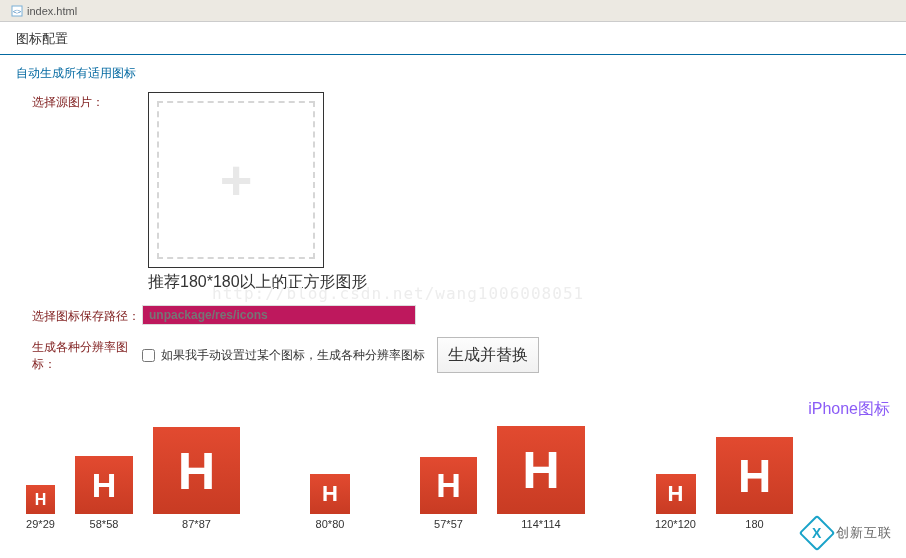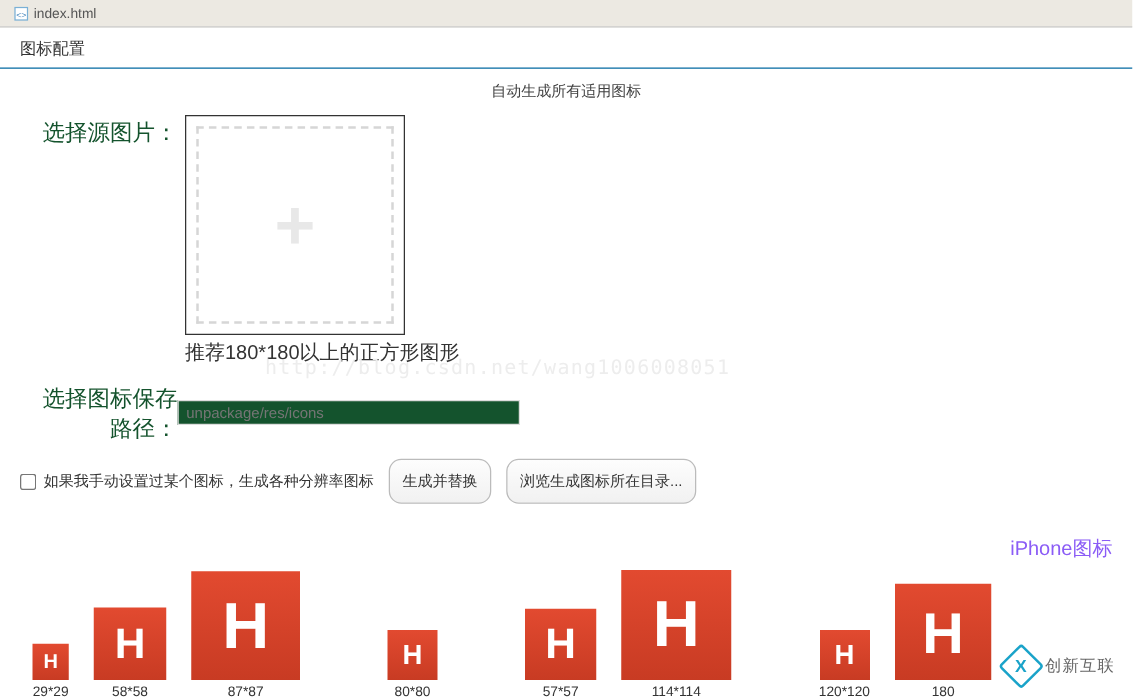--- a/index.html
+++ b/index.html
@@ -45,35 +45,34 @@
     padding: 8px 16px 6px 16px;
     font-size: 13px;
     color: #333;
     border-bottom: 1px solid #0369a1;
   }
   .content {
     padding: 10px 16px 0 16px;
   }
   .section-heading {
     font-size: 12px;
-    color: #404040;
+    color: #0369a1;
     margin-bottom: 10px;
-    text-align: center;
   }
   .form-row {
     display: flex;
     align-items: flex-start;
     margin-bottom: 12px;
   }
   .form-label {
     width: 126px;
-    text-align: right;
+    text-align: left;
     padding-left: 16px;
-    color: #14532d;
-    font-size: 18px;
+    color: #7f1d1d;
+    font-size: 12px;
     padding-top: 2px;
   }
   .form-value { flex: 1; }
   .source-desc {
     color: #333;
     font-size: 12px;
     margin-bottom: 4px;
     padding-left: 6px;
   }
   .drop-outer {
@@ -117,36 +116,37 @@
     pointer-events:none;
     white-space:nowrap;
   }
   .path-input {
     width: 274px;
     height: 20px;
     border: 1px solid #ddd;
     padding: 0 6px;
     color: #bbb;
     font-size: 12px;
-    background:#14532d;
+    background:#be185d;
+    font-weight:bold;
   }
   .checkbox-row {
     display:flex;
     align-items:center;
     gap:6px;
   }
   .checkbox-row input { width:13px; height:13px; }
   .checkbox-label { font-size:12px; color:#333;}
   .btn {
     height: 36px;
     padding: 0 10px;
-    font-size: 12px;
+    font-size: 16px;
     background: linear-gradient(#fdfdfd,#f1f1f1);
     border: 1px solid #bbb;
-    border-radius: 10px;
+    border-radius: 0;
     cursor: pointer;
     margin-left: 6px;
     color:#333;
   }
   .iphone-section {
     padding: 0 16px;
     margin-top: 26px;
   }
   .iphone-heading {
     font-size:16px;
@@ -243,25 +243,25 @@
   <div class="watermark">http://blog.csdn.net/wang1006008051</div>
 
   <div class="form-row" style="align-items:center;">
     <div class="form-label">选择图标保存路径：</div>
     <div class="form-value">
       <input class="path-input" placeholder="unpackage/res/icons" style="">
     </div>
   </div>
 
   <div class="form-row" style="align-items:center;">
+    <div class="form-label">生成各种分辨率图标：</div>
     <div class="form-value checkbox-row">
       <input type="checkbox" style="">
       <span class="checkbox-label">如果我手动设置过某个图标，生成各种分辨率图标</span>
       <button class="btn">生成并替换</button>
-      <button class="btn">浏览生成图标所在目录...</button>
     </div>
   </div>
 </div>
 
 <div class="iphone-section">
   <div class="iphone-heading">iPhone图标</div>
   <div class="icon-row">
 
     <div class="icon-item">
       <div class="icon-box sz29">

